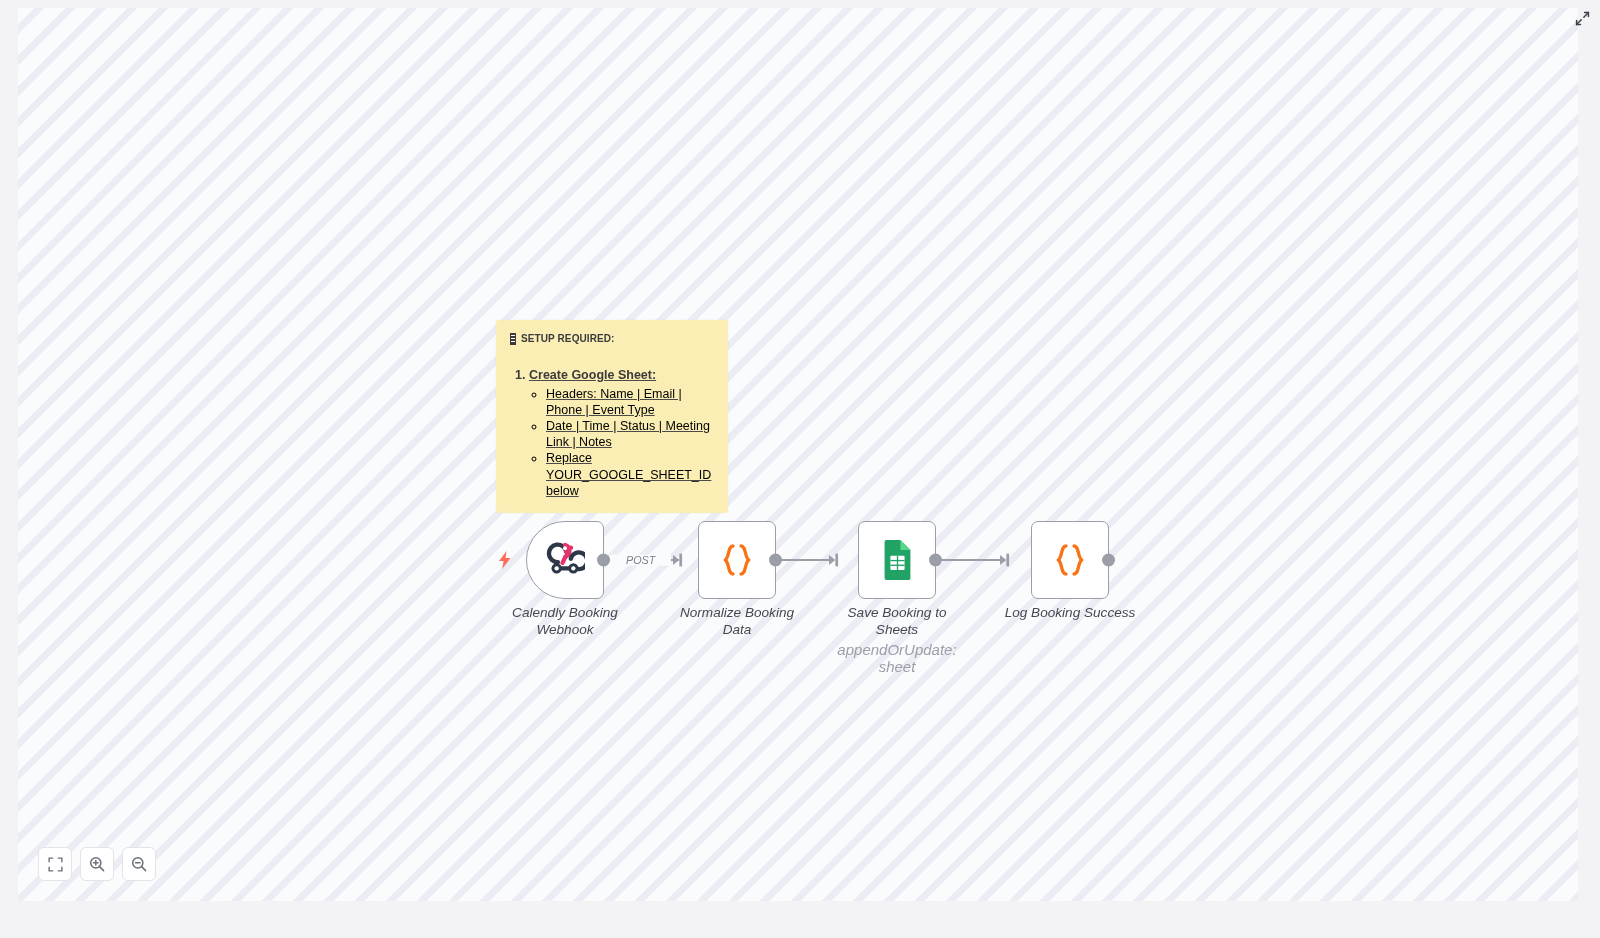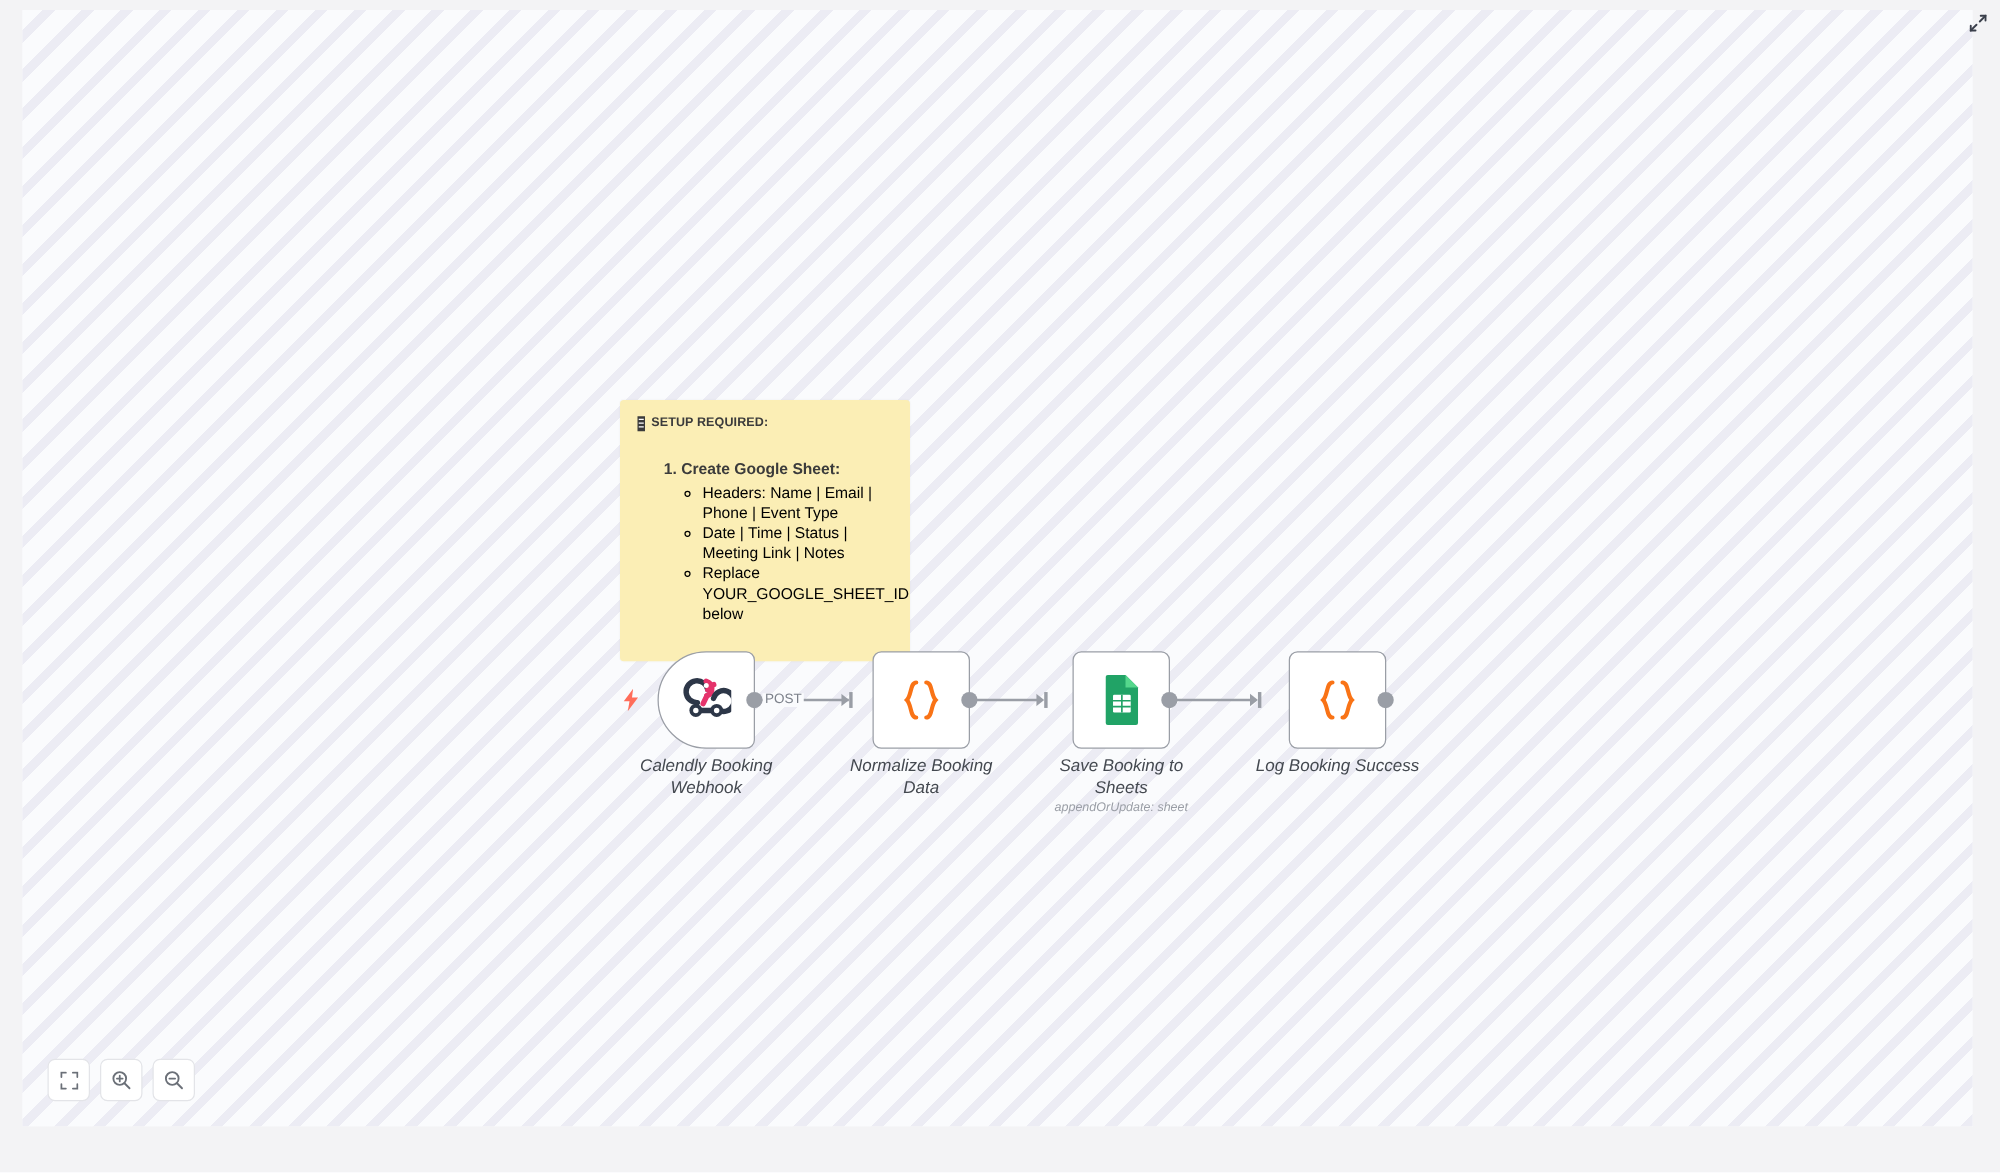--- a/index.html
+++ b/index.html
@@ -79,23 +79,24 @@
     width: 6px;
     height: 12px;
     background:
       linear-gradient(#fff 0 0) no-repeat 1px 2px / 4px 1px,
       linear-gradient(#fff 0 0) no-repeat 1px 5px / 4px 1px,
       linear-gradient(#fff 0 0) no-repeat 1px 8px / 4px 1px,
       #3b3b3b;
     vertical-align: middle;
   }
   .sticky-ol {
-    margin: 16px;
+    margin: 0;
     padding-left: 19px;
     font-size: 12.5px;
+    text-decoration: underline;
   }
   .sticky-ol > li {
     font-weight: bold;
     color: #3b3b3b;
     line-height: 1.35;
   }
   .sticky-ul {
     margin: 2px 0 0 0;
     padding-left: 17px;
     list-style-type: circle;
@@ -144,21 +145,21 @@
     line-height: 1.22;
     white-space: pre-line;
   }
   .node-sub {
     position: absolute;
     top: 120px;
     left: 50%;
     transform: translateX(-50%);
     width: 150px;
     text-align: center;
-    font-size: 10px;
+    font-size: 15px;
     color: #9a9ea6;
   }
 
   
   .out-dot {
     position: absolute;
     width: 13px; height: 13px;
     border-radius: 50%;
     background: #9a9ea6;
     top: 50%;
@@ -187,24 +188,25 @@
     position: absolute;
     height: 1.7px;
     background: #9a9ea6;
     top: 50%;
   }
   .conn-label {
     position: absolute;
     top: 50%;
     transform: translateY(-50%);
     background: #fafbfd;
-    padding: 0 2px;
+    padding: 0 16px;
     font-size: 10.8px;
     color: #7d828b;
     line-height: 1;
+    font-style: italic;
   }
 
   
   #controls {
     position: absolute;
     left: 20px;
     bottom: 20px;
     display: flex;
     gap: 8px;
     z-index: 30;

